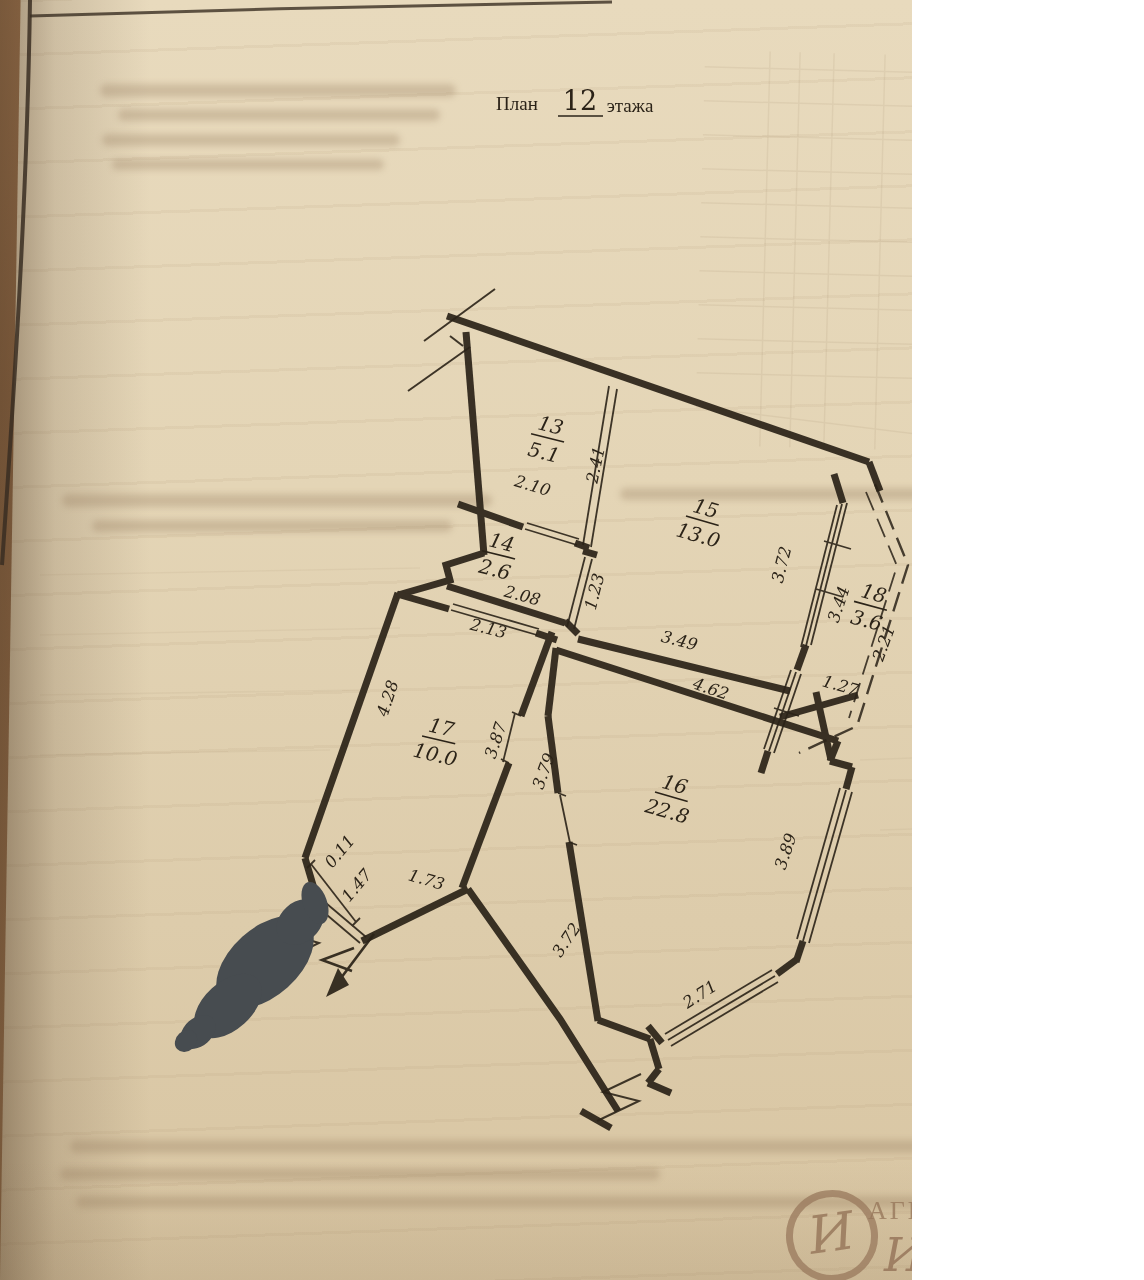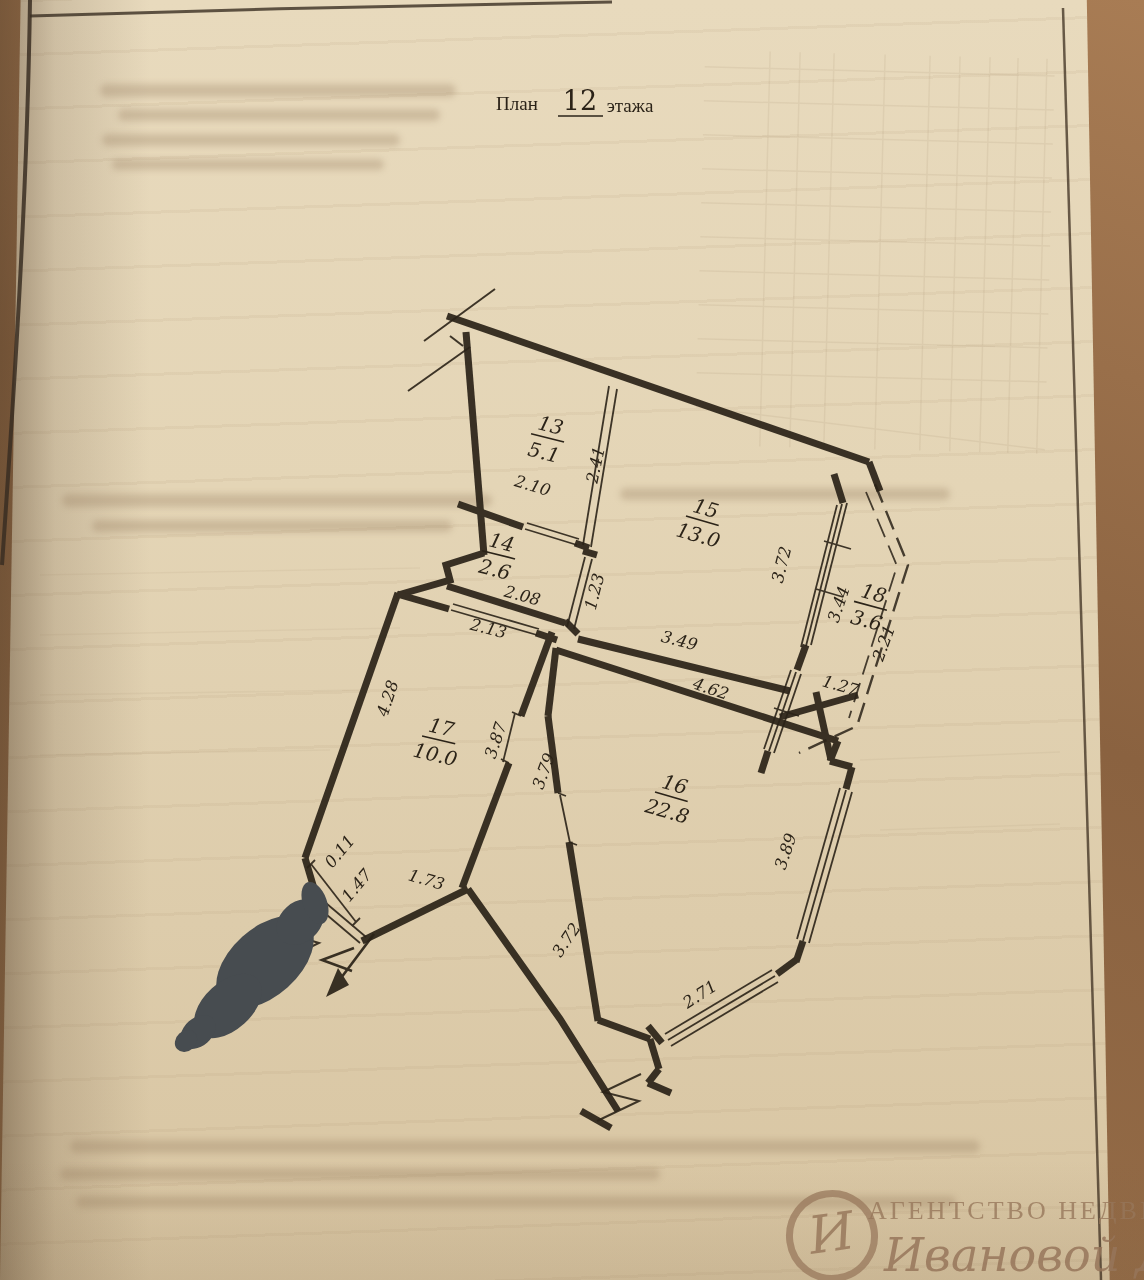--- a/index.html
+++ b/index.html
@@ -1,17 +1,17 @@
 <!DOCTYPE html>
 <html><head>
 <meta charset="utf-8">
 <style>
   html,body{margin:0;padding:0;}
   .scene{
-    position:relative;width:1144px;height:1280px;overflow:hidden;
+    position:relative;width:912px;height:1280px;overflow:hidden;
     background:linear-gradient(200deg,#a87c54 0%,#8a6240 45%,#9a714b 100%);
     font-family:"DejaVu Serif", serif;
   }
   .page{
     position:absolute;left:0;top:0;width:1144px;height:1280px;
     clip-path:polygon(1.8% 0, 95% 0, 97% 100%, 0 100%);
     background:linear-gradient(180deg,#e8dabd 0%,#e4d5b6 38%,#ddccab 72%,#d8c5a2 100%);
   }
   .page::after{ 
     content:"";position:absolute;inset:0;

